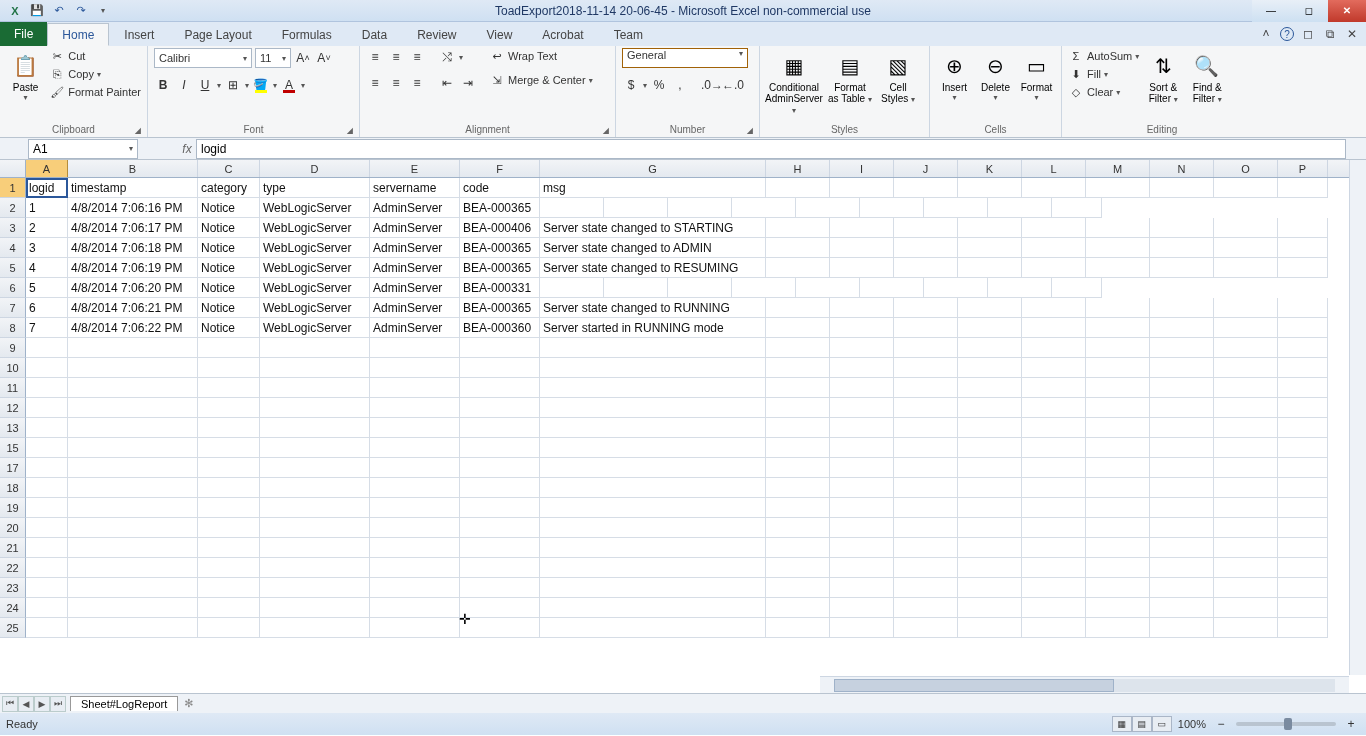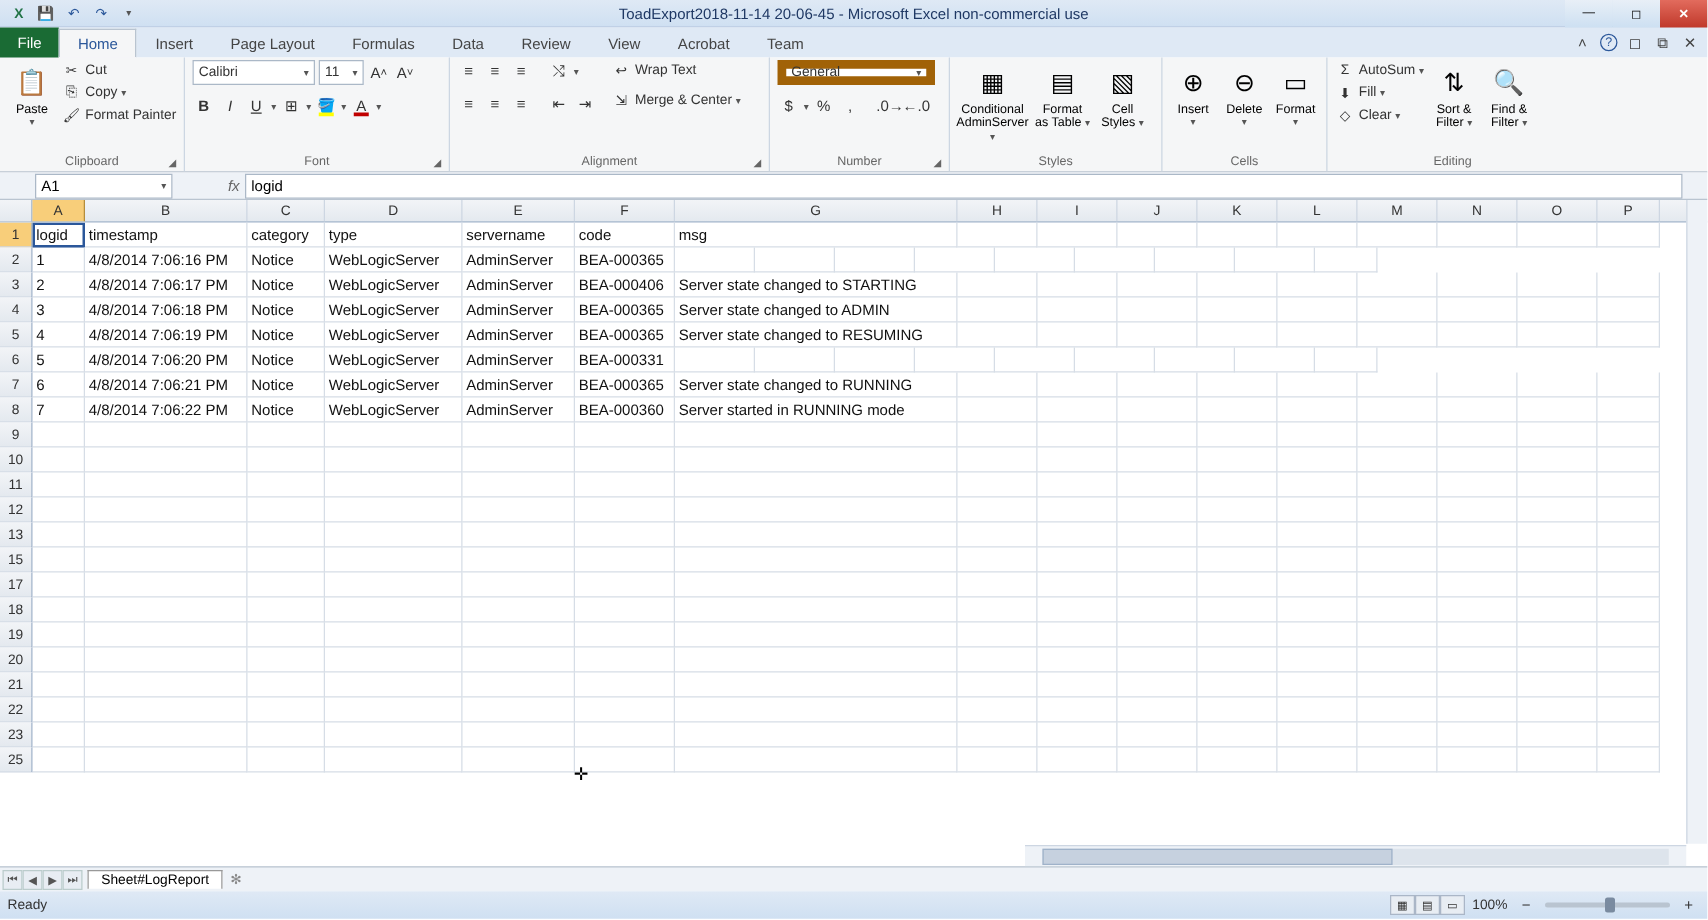--- a/index.html
+++ b/index.html
@@ -24,21 +24,21 @@
 .group-label{text-align:center;font-size:10px;color:#666;padding:2px 0;position:relative;}
 .group-label .dlaunch{position:absolute;right:0;bottom:2px;font-size:8px;color:#666;}
 .big-btn{display:flex;flex-direction:column;align-items:center;justify-content:center;width:44px;padding-top:2px;}
 .big-btn .ico{width:32px;height:32px;display:flex;align-items:center;justify-content:center;font-size:20px;}
 .big-btn .lbl{font-size:10px;text-align:center;line-height:1.1;}
 .stack{display:flex;flex-direction:column;gap:2px;}
 .srow{display:flex;align-items:center;gap:3px;font-size:11px;color:#333;white-space:nowrap;}
 .srow .mi{width:16px;height:16px;display:flex;align-items:center;justify-content:center;font-size:11px;}
 .font-name{width:98px;height:20px;border:1px solid #abb8c7;background:#fff;padding:0 4px;font-size:11px;display:flex;align-items:center;justify-content:space-between;}
 .font-size{width:36px;height:20px;border:1px solid #abb8c7;background:#fff;padding:0 4px;font-size:11px;display:flex;align-items:center;justify-content:space-between;}
-.numfmt{width:126px;height:20px;border:7px solid #a16207;background:#fff;padding:0 4px;font-size:11px;display:flex;align-items:center;justify-content:space-between;}
+.numfmt{width:126px;height:20px;border:1px solid #a16207;background:#fff;padding:0 4px;font-size:11px;display:flex;align-items:flex-start;justify-content:space-between;}
 .tb{width:18px;height:18px;display:flex;align-items:center;justify-content:center;border:1px solid transparent;border-radius:2px;font-size:12px;color:#333;}
 .tb.b{font-weight:bold;} .tb.i{font-style:italic;} .tb.u{text-decoration:underline;}
 .name-formula{height:22px;background:#eef2f7;border-bottom:1px solid #b9c4d0;display:flex;align-items:center;}
 .name-box{width:110px;height:20px;border:1px solid #abb8c7;background:#fff;margin-left:28px;display:flex;align-items:center;justify-content:space-between;padding:0 4px;font-size:12px;}
 .fx{width:18px;text-align:center;font-style:italic;color:#666;font-size:12px;margin-left:40px;}
 .formula-bar{flex:1;height:20px;border:1px solid #abb8c7;background:#fff;margin-right:20px;padding:0 4px;font-size:12px;display:flex;align-items:center;}
 .grid-wrap{position:relative;height:533px;overflow:hidden;}
 .col-headers{display:flex;height:18px;background:linear-gradient(#f2f4f7,#e4e9ef);border-bottom:1px solid #9fb2c9;}
 .row-hdr-corner{width:26px;border-right:1px solid #9fb2c9;background:linear-gradient(#f2f4f7,#e4e9ef);}
 .col-hdr{border-right:1px solid #cdd6e2;display:flex;align-items:center;justify-content:center;font-size:11px;color:#333;}
@@ -720,20 +720,39 @@
         <div class="cell" style="width: 64px;"></div>
         <div class="cell" style="width: 64px;"></div>
         <div class="cell" style="width: 64px;"></div>
         <div class="cell" style="width: 64px;"></div>
         <div class="cell" style="width: 64px;"></div>
         <div class="cell" style="width: 64px;"></div>
         <div class="cell" style="width: 64px;"></div>
         <div class="cell" style="width: 50px;"></div>
       </div>
       <div class="row">
+        <div class="rh">24</div>
+        <div class="cell" style="width: 42px;"></div>
+        <div class="cell" style="width: 130px;"></div>
+        <div class="cell" style="width: 62px;"></div>
+        <div class="cell" style="width: 110px;"></div>
+        <div class="cell" style="width: 90px;"></div>
+        <div class="cell" style="width: 80px;"></div>
+        <div class="cell" style="width: 226px;"></div>
+        <div class="cell" style="width: 64px;"></div>
+        <div class="cell" style="width: 64px;"></div>
+        <div class="cell" style="width: 64px;"></div>
+        <div class="cell" style="width: 64px;"></div>
+        <div class="cell" style="width: 64px;"></div>
+        <div class="cell" style="width: 64px;"></div>
+        <div class="cell" style="width: 64px;"></div>
+        <div class="cell" style="width: 64px;"></div>
+        <div class="cell" style="width: 50px;"></div>
+      </div>
+      <div class="row">
         <div class="rh">25</div>
         <div class="cell" style="width: 42px;"></div>
         <div class="cell" style="width: 130px;"></div>
         <div class="cell" style="width: 62px;"></div>
         <div class="cell" style="width: 110px;"></div>
         <div class="cell" style="width: 90px;"></div>
         <div class="cell" style="width: 80px;"></div>
         <div class="cell" style="width: 226px;"></div>
         <div class="cell" style="width: 64px;"></div>
         <div class="cell" style="width: 64px;"></div>

